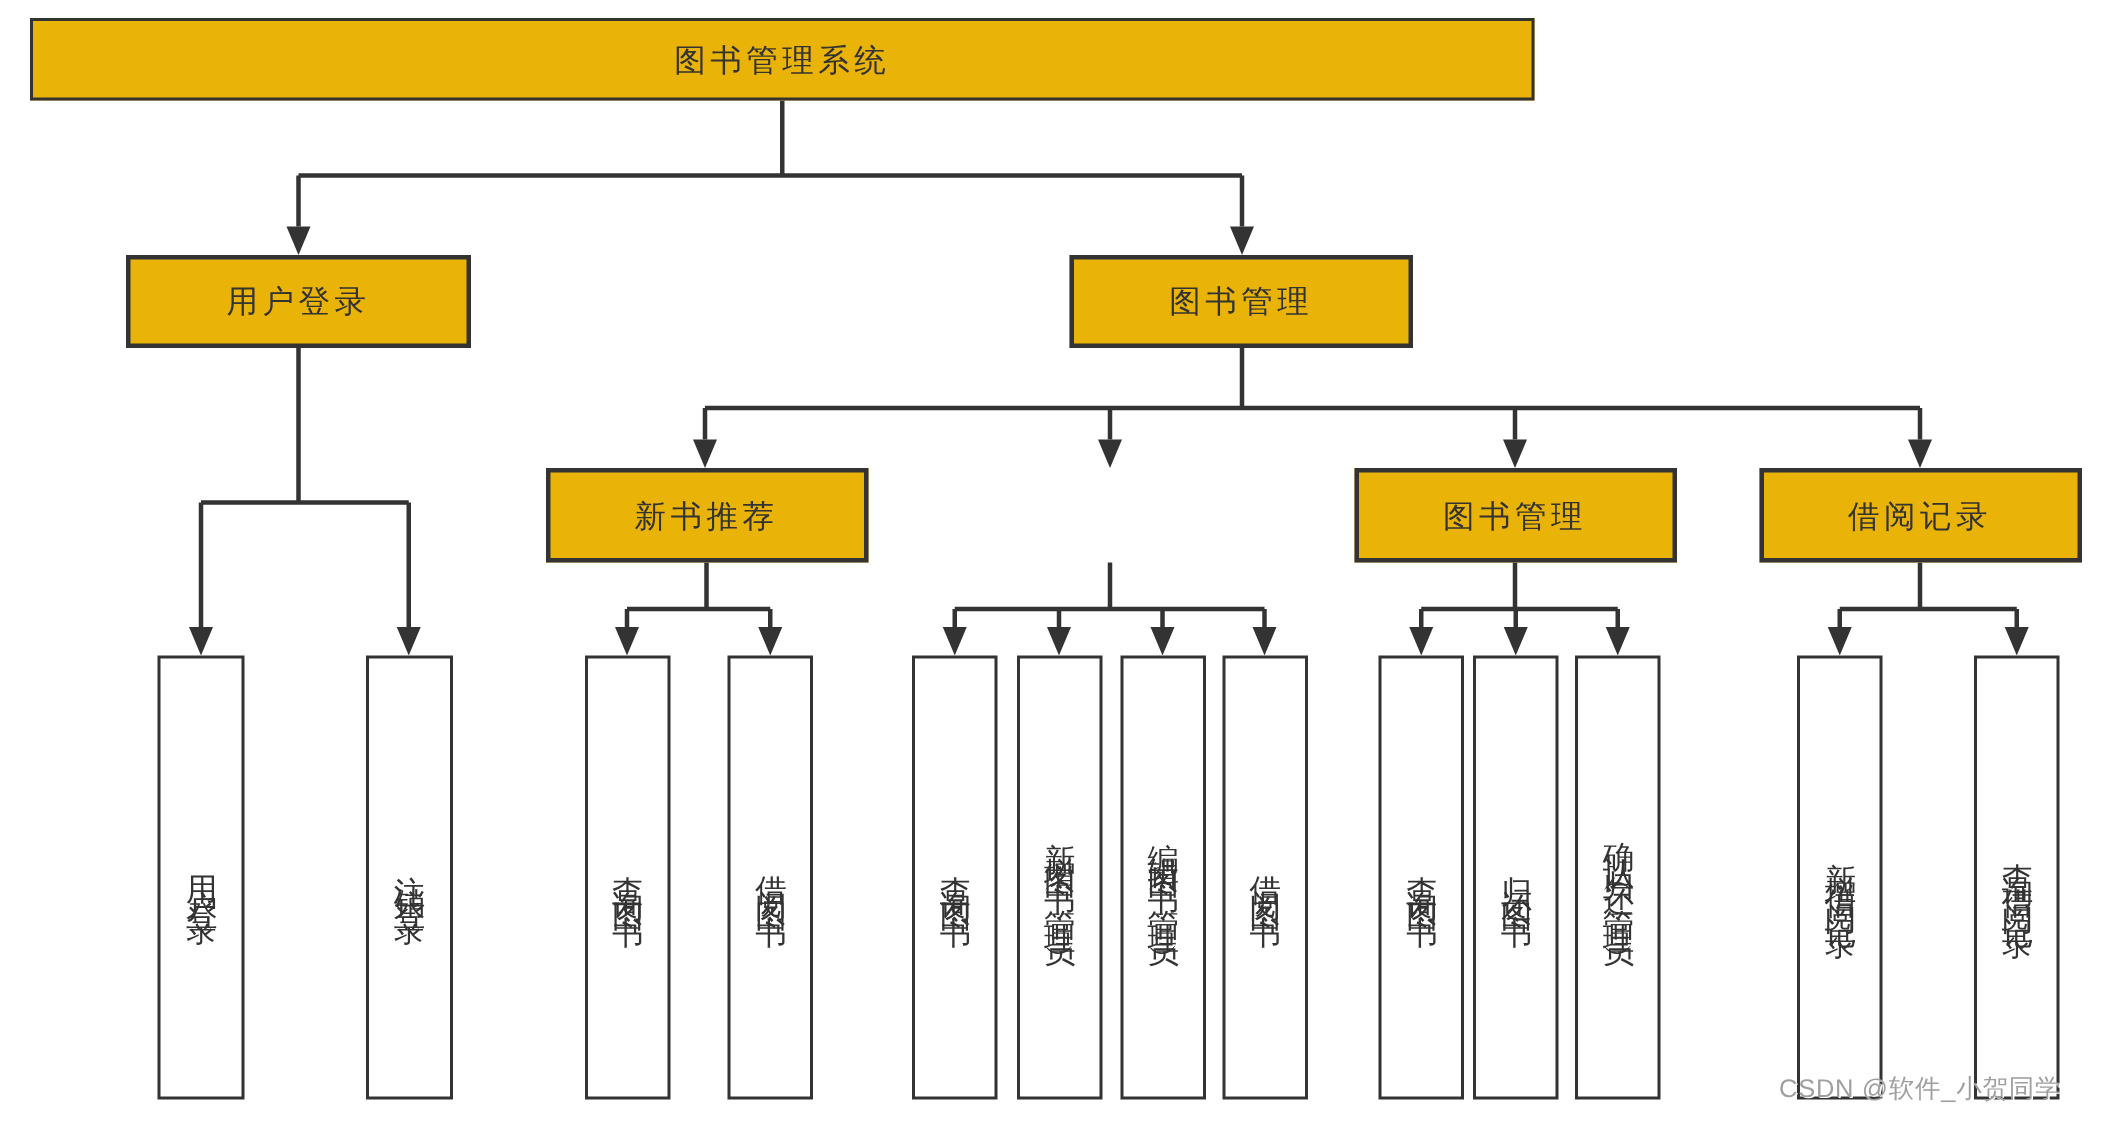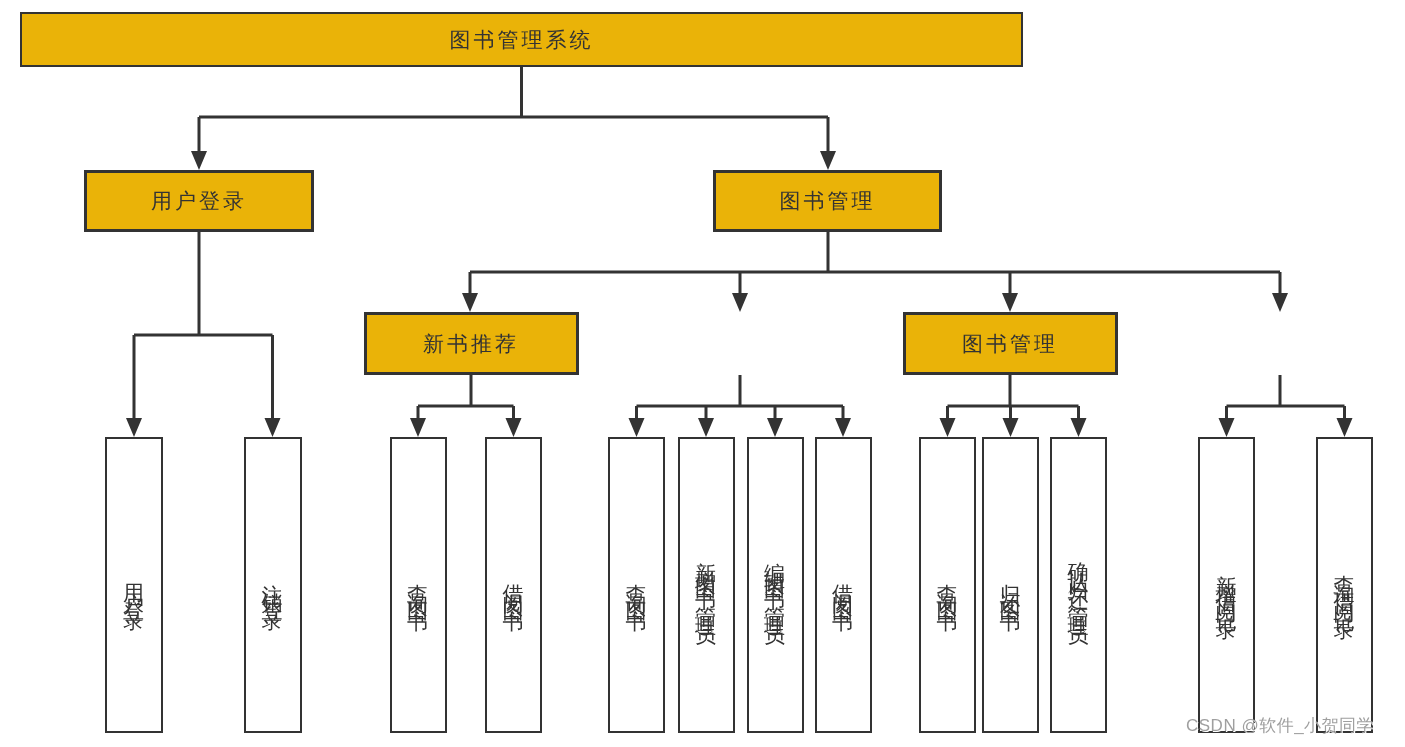--- a/index.html
+++ b/index.html
@@ -105,20 +105,21 @@
       M1218.5 418 H1234.5 L1226.5 437 Z M1336.5 418 H1352.5 L1344.5 437 Z"></path>
   </svg>
 
   <div class="hbox" data-name="node-library-system">图书管理系统</div>
 
   <div class="hbox" data-name="node-user-login">用户登录</div>
   <div class="hbox" data-name="node-new-book-recommend">新书推荐</div>
 
   <div class="hbox" data-name="node-book-management">图书管理</div>
   <div class="hbox" data-name="node-current-borrow">图书管理</div>
+  <div class="hbox" data-name="node-borrow-records">借阅记录</div>
 
   <div class="vbox" data-name="node-user-login-leaf">用户登录</div>
   <div class="vbox" data-name="node-logout-leaf">注销登录</div>
 
   <div class="vbox" data-name="node-recommend-query-books">查询图书</div>
   <div class="vbox" data-name="node-recommend-borrow-book">借阅图书</div>
 
   <div class="vbox" data-name="node-borrow-query-books">查询图书</div>
   <div class="vbox" data-name="node-borrow-add-book-admin">新增图书（管理员）</div>
   <div class="vbox" data-name="node-borrow-edit-book-admin">编辑图书（管理员）</div>

